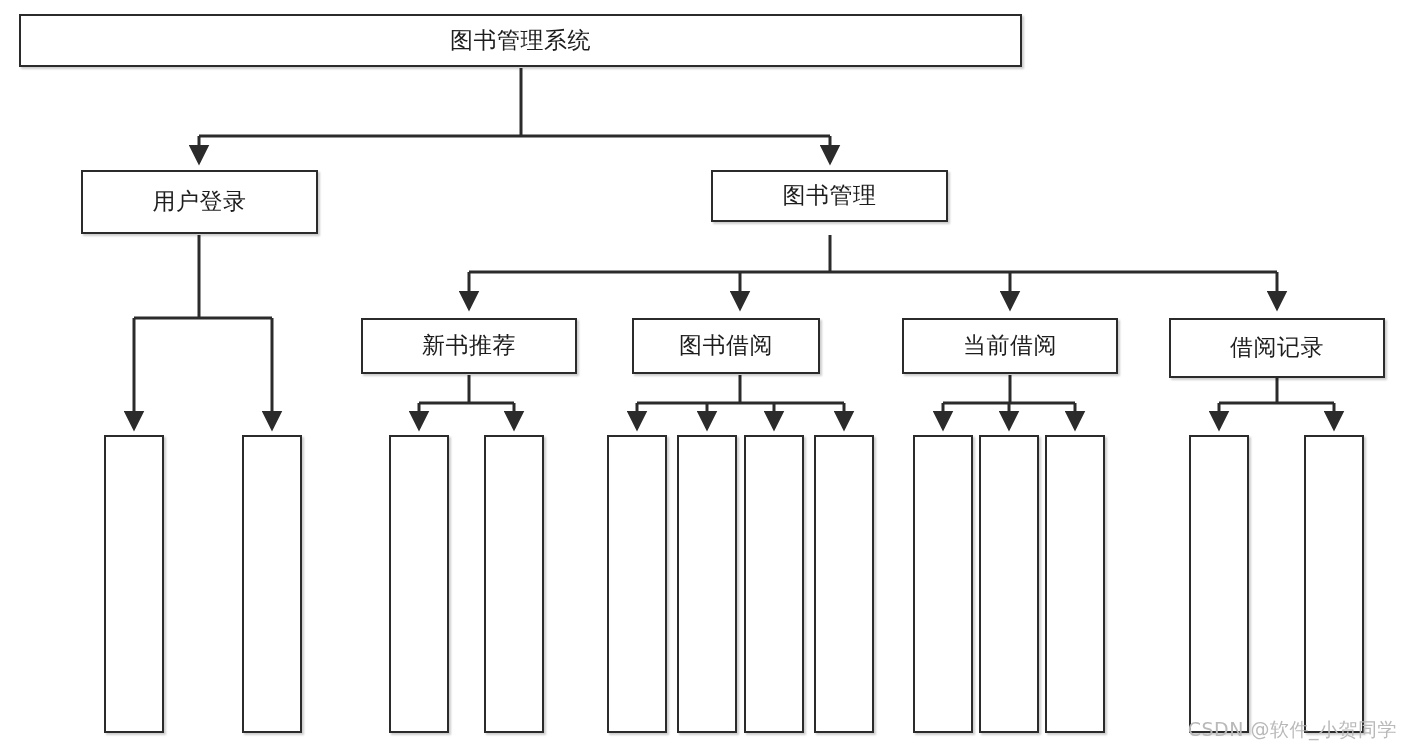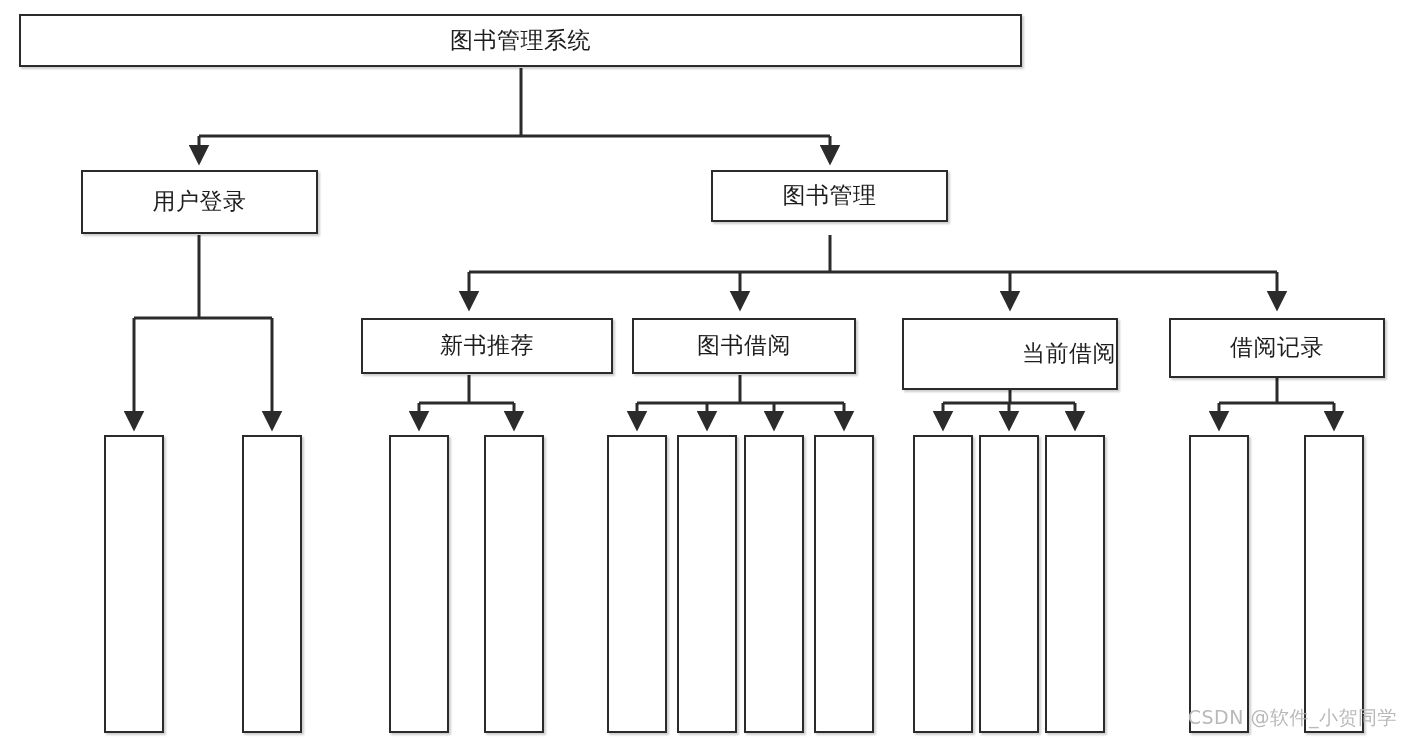--- a/index.html
+++ b/index.html
@@ -65,21 +65,21 @@
     max-height: 100%;
     overflow: hidden;
   }
   .node.v.tight .label {
     letter-spacing: 0px;
     font-size: 26px;
   }
   .watermark {
     position: absolute;
     right: 8px;
-    bottom: 16px;
+    bottom: 4px;
     font-size: 19px;
     color: #b9b9b9;
     white-space: nowrap;
     letter-spacing: 0.5px;
   }
 </style>
 </head>
 <body>
 
 <div id="canvas">
@@ -138,27 +138,27 @@
     <span class="label">图书管理系统</span>
   </div>
 
   <div class="node h" style="left:81px; top:170px; width:237px; height:64px;">
     <span class="label">用户登录</span>
   </div>
   <div class="node h" style="left:711px; top:170px; width:237px; height:52px;">
     <span class="label">图书管理</span>
   </div>
 
-  <div class="node h" style="left:361px; top:318px; width:252px; height:56px;">
+  <div class="node h" style="left:361px; top:318px; width:216px; height:56px;">
     <span class="label">新书推荐</span>
   </div>
-  <div class="node h" style="left:632px; top:318px; width:224px; height:56px;">
+  <div class="node h" style="left:632px; top:318px; width:188px; height:56px;">
     <span class="label">图书借阅</span>
   </div>
-  <div class="node h" style="left:902px; top:318px; width:216px; height:72px;justify-content:flex-end;">
+  <div class="node h" style="left:902px; top:318px; width:216px; height:56px;">
     <span class="label">当前借阅</span>
   </div>
   <div class="node h" style="left:1169px; top:318px; width:216px; height:60px;">
     <span class="label">借阅记录</span>
   </div>
 
   <div class="node v" style="left:104px; top:435px; width:60px; height:298px;">
     <span class="label">用户登录</span>
   </div>
   <div class="node v" style="left:242px; top:435px; width:60px; height:298px;">

